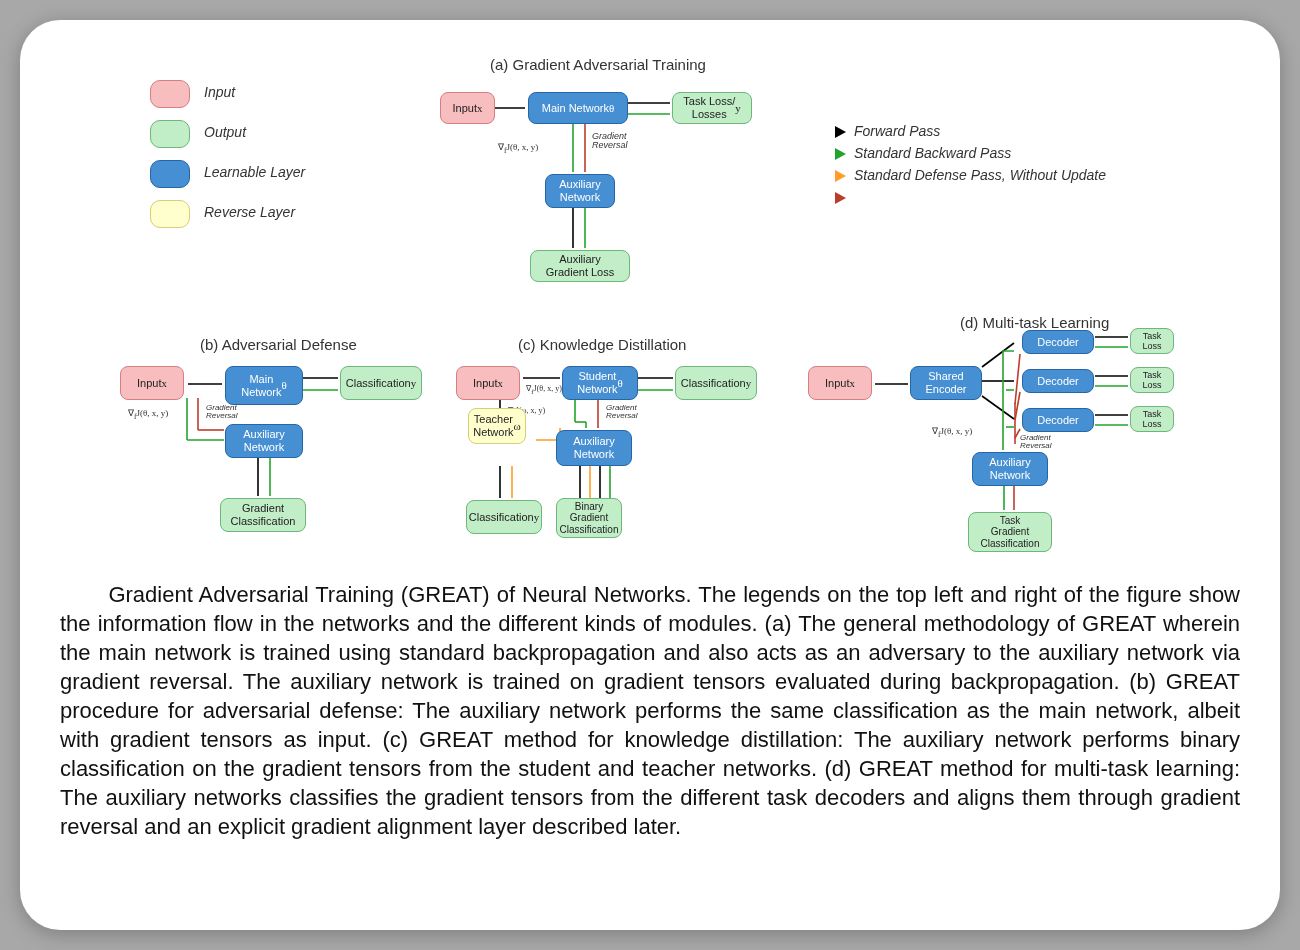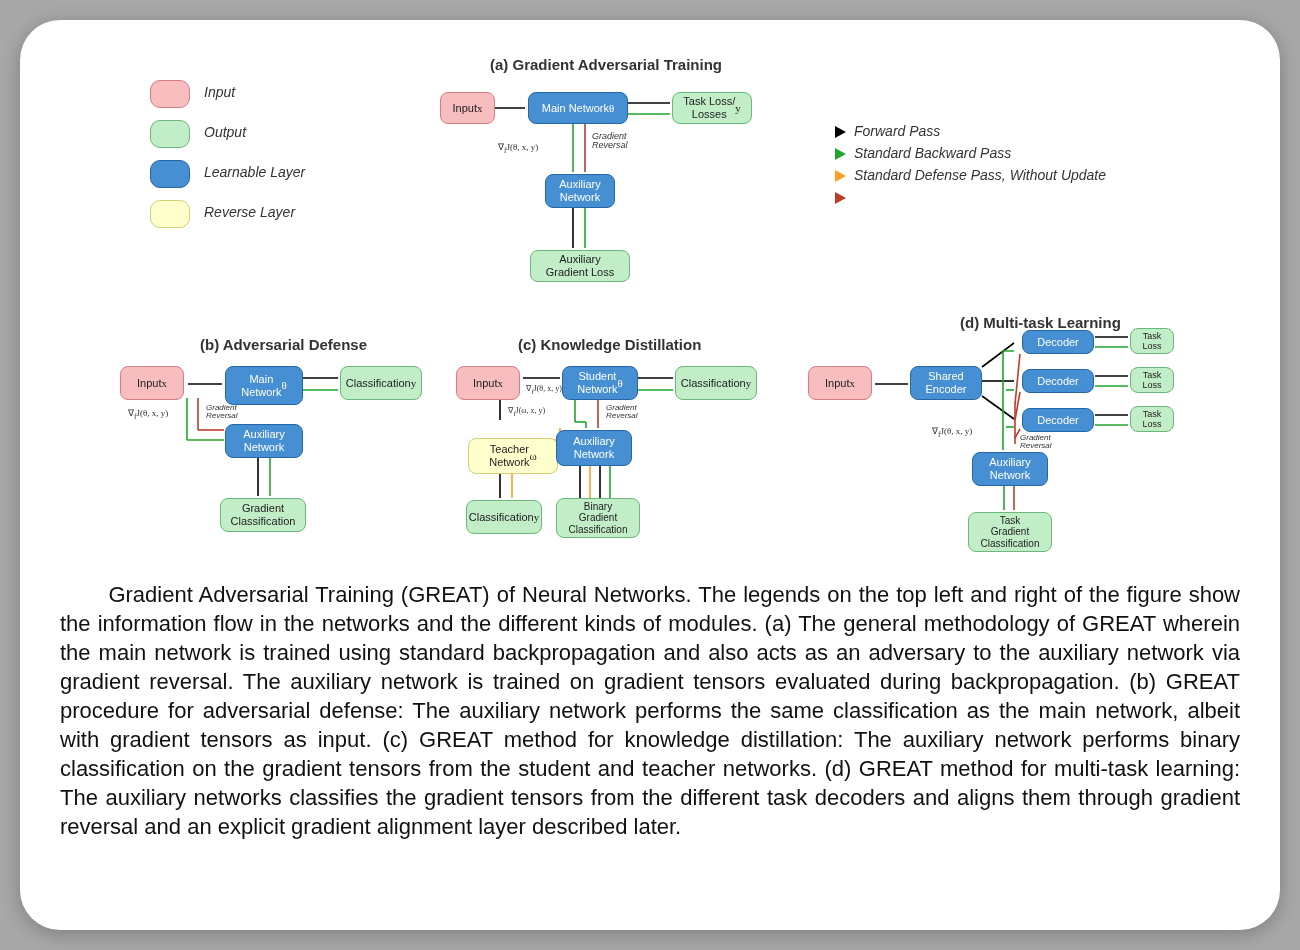--- a/index.html
+++ b/index.html
@@ -48,21 +48,21 @@
 }
 .box.pink   { background:#f7bdbf; border-color:#d67e80; }
 .box.green  { background:#c1edc7; border-color:#6cb779; }
 .box.blue   { background:#478fd3; border-color:#2566a6; color:#fff; }
 .box.yellow { background:#feffcc; border-color:#d4cf78; }
 .label {
   position: absolute;
   font-size: 14px;
   color: #333;
 }
-.label.title { font-size:15px;font-weight:bold; }
+.label.title { font-size:15px; }
 .label.small { font-size:9px; }
 .label.italic { font-style: italic; }
 .arrow {
   position: absolute;
   pointer-events: none;
 }
 .arrow line, .arrow path, .arrow polyline { stroke-width:1.6; fill:none; }
 .math { font-family: Georgia, serif; }
 .swatch {
   position:absolute;
@@ -201,24 +201,24 @@
     <div class="box blue" style="left:205px;top:404px;width:78px;height:34px">Auxiliary<br>Network</div>
     <div class="box green" style="left:200px;top:478px;width:86px;height:34px">Gradient<br>Classification</div>
 
     <div class="label title" style="left:498px;top:316px">(c) Knowledge Distillation</div>
     <div class="box pink" style="left:436px;top:346px;width:64px;height:34px">Input<br><span class="math">x</span></div>
     <div class="box blue" style="left:542px;top:346px;width:76px;height:34px">Student<br>Network <span class="math">θ</span></div>
     <div class="box green" style="left:655px;top:346px;width:82px;height:34px">Classification<br><span class="math">y</span></div>
     <div class="label small math" style="left:506px;top:364px;font-size:8px">∇<sub>f</sub>J(θ, x, y)</div>
     <div class="label small math" style="left:488px;top:386px;font-size:8px">∇<sub>f</sub>J(ω, x, y)</div>
     <div class="label small italic" style="left:586px;top:384px;line-height:1.05;font-size:8px">Gradient<br>Reversal</div>
-    <div class="box yellow" style="left:448px;top:418px;width:90px;height:36px">Teacher<br>Network <span class="math">ω</span></div>
+    <div class="box yellow" style="left:448px;top:388px;width:58px;height:36px">Teacher<br>Network <span class="math">ω</span></div>
     <div class="box blue" style="left:536px;top:410px;width:76px;height:36px">Auxiliary<br>Network</div>
     <div class="box green" style="left:446px;top:480px;width:76px;height:34px">Classification<br><span class="math">y</span></div>
-    <div class="box green" style="left:536px;top:478px;width:84px;height:40px;font-size:10px">Binary<br>Gradient<br>Classification</div>
+    <div class="box green" style="left:536px;top:478px;width:66px;height:40px;font-size:10px">Binary<br>Gradient<br>Classification</div>
 
     <div class="label title" style="left:940px;top:294px">(d) Multi-task Learning</div>
     <div class="box pink" style="left:788px;top:346px;width:64px;height:34px">Input<br><span class="math">x</span></div>
     <div class="box blue" style="left:890px;top:346px;width:72px;height:34px">Shared<br>Encoder</div>
     <div class="box blue" style="left:1002px;top:310px;width:72px;height:24px">Decoder</div>
     <div class="box blue" style="left:1002px;top:349px;width:72px;height:24px">Decoder</div>
     <div class="box blue" style="left:1002px;top:388px;width:72px;height:24px">Decoder</div>
     <div class="box green" style="left:1110px;top:308px;width:44px;height:26px;font-size:9px">Task<br>Loss</div>
     <div class="box green" style="left:1110px;top:347px;width:44px;height:26px;font-size:9px">Task<br>Loss</div>
     <div class="box green" style="left:1110px;top:386px;width:44px;height:26px;font-size:9px">Task<br>Loss</div>

